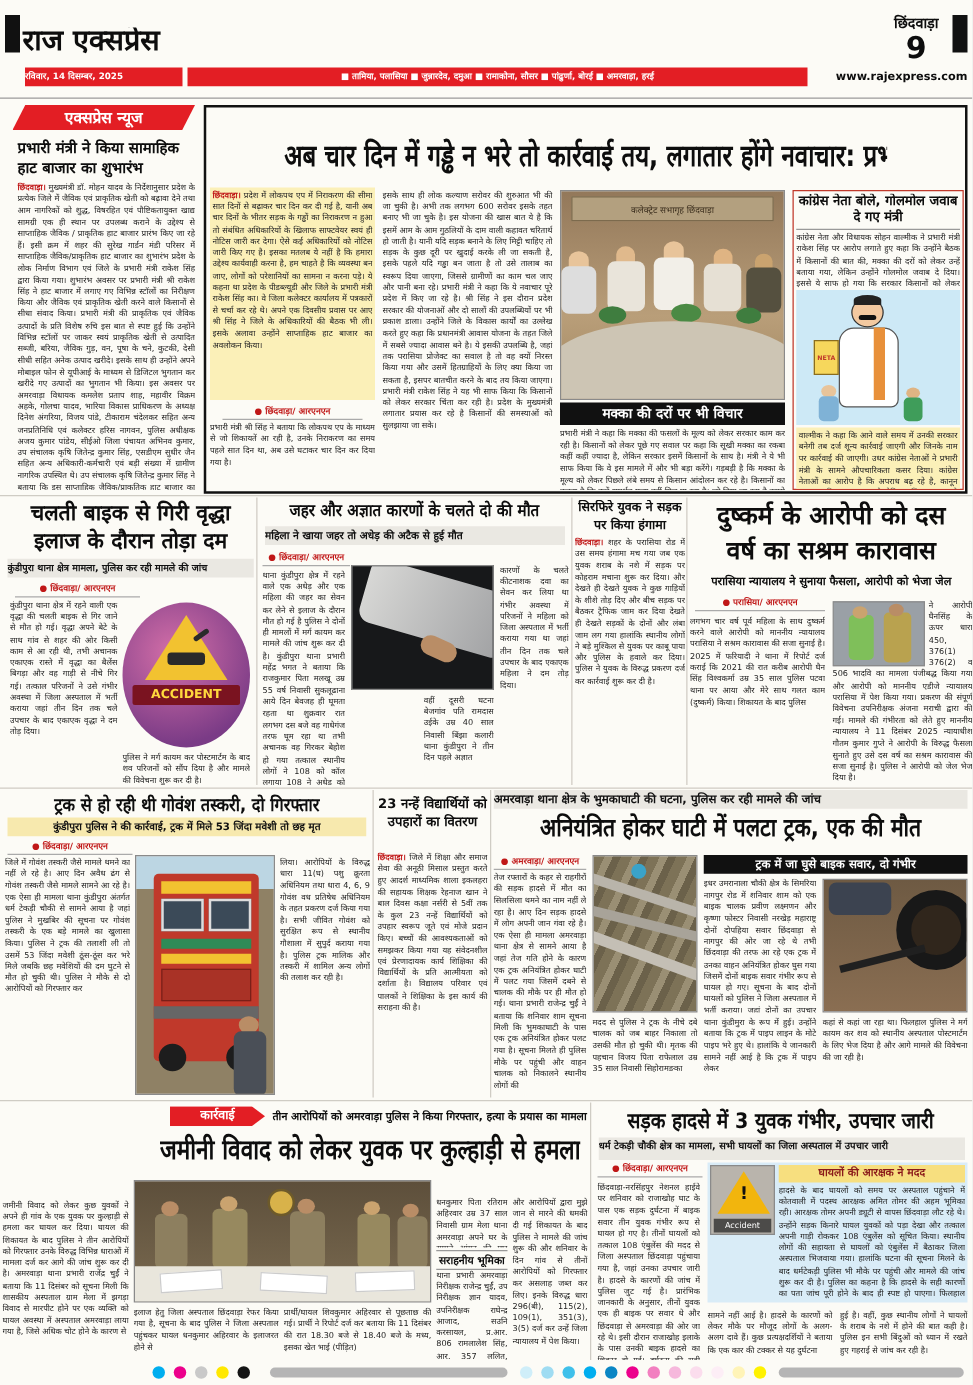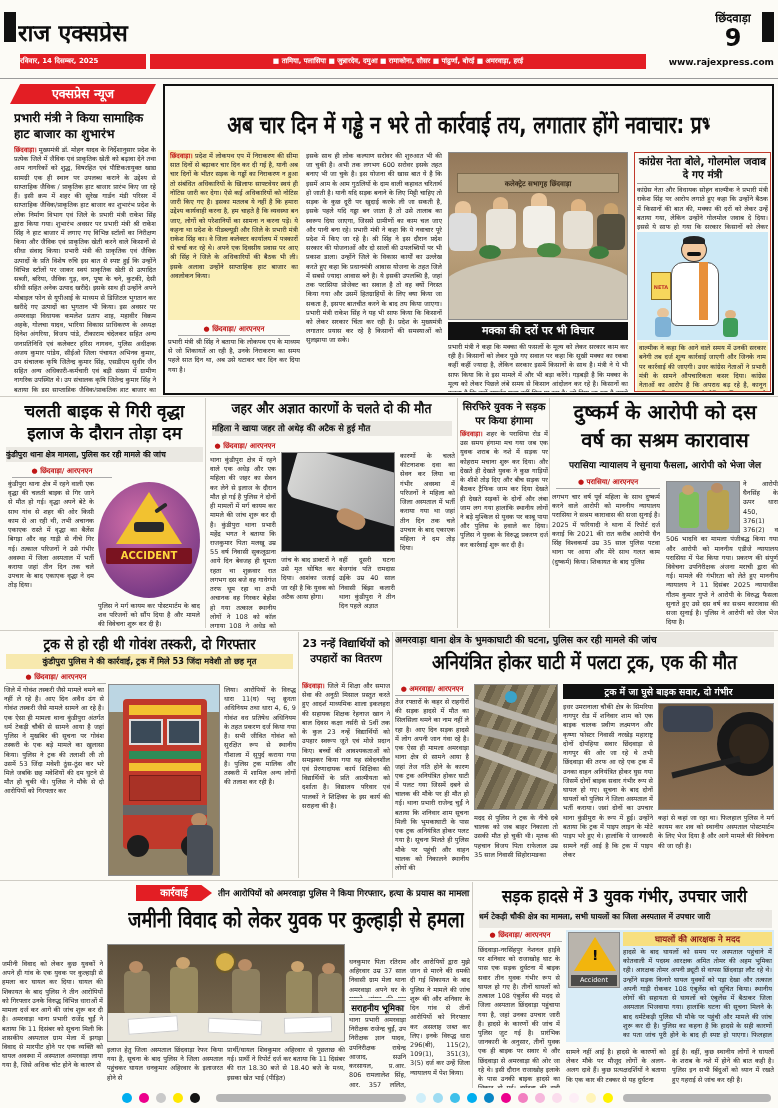--- a/index.html
+++ b/index.html
@@ -59,21 +59,21 @@
       <span class="dl">छिंदवाड़ा।</span>
       <span>प्रदेश में लोकपथ एप में निराकरण की सीमा सात दिनों से बढ़ाकर चार दिन कर दी गई है, यानी अब चार दिनों के भीतर सड़क के गड्ढों का निराकरण न हुआ तो संबंधित अधिकारियों के खिलाफ साफ्टवेयर स्वयं ही नोटिस जारी कर देगा। ऐसे कई अधिकारियों को नोटिस जारी किए गए है। इसका मतलब ये नहीं है कि हमारा उद्देश्य कार्यवाही करना है, हम चाहते है कि व्यवस्था बन जाए, लोगों को परेशानियों का सामना न करना पड़े। ये कहना था प्रदेश के पीडब्ल्यूडी और जिले के प्रभारी मंत्री राकेश सिंह का। वे जिला कलेक्टर कार्यालय में पत्रकारों से चर्चा कर रहे थे। अपने एक दिवसीय प्रवास पर आए श्री सिंह ने जिले के अधिकारियों की बैठक भी ली। इसके अलावा उन्होंने साप्ताहिक हाट बाजार का अवलोकन किया।</span>
     </div>
   </div>
   <div class="abs by" style="left:178px;top:324px;width:112px">● छिंदवाड़ा/ आरएनएन</div>
   <div class="abs bt" style="left:168px;top:338px;width:132px;height:54px">प्रभारी मंत्री श्री सिंह ने बताया कि लोकपथ एप के माध्यम से जो शिकायतें आ रही है, उनके निराकरण का समय पहले सात दिन था, अब उसे घटाकर चार दिन कर दिया गया है।</div>
 
   <div class="abs bt" style="left:306px;top:152px;width:136px;height:240px">इसके साथ ही लोक कल्याण सरोवर की शुरुआत भी की जा चुकी है। अभी तक लगभग 600 सरोवर इसके तहत बनाए भी जा चुके है। इस योजना की खास बात ये है कि इसमें आम के आम गुठलियों के दाम वाली कहावत चरितार्थ हो जाती है। यानी यदि सड़क बनाने के लिए मिट्टी चाहिए तो सड़क के कुछ दूरी पर खुदाई करके ली जा सकती है, इसके पहले यदि गड्ढा बन जाता है तो उसे तालाब का स्वरूप दिया जाएगा, जिससे ग्रामीणों का काम चल जाए और पानी बना रहे। प्रभारी मंत्री ने कहा कि ये नवाचार पूरे प्रदेश में किए जा रहे है। श्री सिंह ने इस दौरान प्रदेश सरकार की योजनाओं और दो सालों की उपलब्धियों पर भी प्रकाश डाला। उन्होंने जिले के विकास कार्यों का उल्लेख करते हुए कहा कि प्रधानमंत्री आवास योजना के तहत जिले में सबसे ज्यादा आवास बने है। ये इसकी उपलब्धि है, जहां तक परासिया प्रोजेक्ट का सवाल है तो वह क्यों निरस्त किया गया और उसमें हितग्राहियों के लिए क्या किया जा सकता है, इसपर बातचीत करने के बाद तय किया जाएगा। प्रभारी मंत्री राकेश सिंह ने यह भी साफ किया कि किसानों को लेकर सरकार चिंता कर रही है। प्रदेश के मुख्यमंत्री लगातार प्रयास कर रहे है किसानों की समस्याओं को सुलझाया जा सके।</div>
 
   <div class="photo" style="left:448px;top:152px;width:180px;height:168px;background:linear-gradient(#93785a,#b99e79 60%,#a08760)">
-    <div style="position:absolute;left:8px;top:20px;right:8px;height:20px;background:#b3a07f;border:1px solid #7c6a4d;color:#3a2d1c;font-size:7px;font-weight:bold;text-align:center;line-height:20px;white-space:nowrap;overflow:hidden">कलेक्ट्रेट सभागृह छिंदवाड़ा</div>
+    <div style="position:absolute;left:8px;top:4px;right:8px;height:20px;background:#b3a07f;border:1px solid #7c6a4d;color:#3a2d1c;font-size:7px;font-weight:normal;text-align:center;line-height:20px;white-space:nowrap;overflow:hidden">कलेक्ट्रेट सभागृह छिंदवाड़ा</div>
     <div style="position:absolute;left:6px;top:48px;width:16px;height:14px;border-radius:50% 50% 0 0;background:#e8c49a"></div>
     <div style="position:absolute;left:0px;top:60px;width:28px;height:38px;border-radius:6px;background:#ddd"></div>
     <div style="position:absolute;left:44px;top:44px;width:15px;height:13px;border-radius:50% 50% 0 0;background:#e0b98c"></div>
     <div style="position:absolute;left:37px;top:56px;width:30px;height:40px;border-radius:6px;background:#e9e4da"></div>
     <div style="position:absolute;left:82px;top:40px;width:16px;height:14px;border-radius:50% 50% 0 0;background:#e8c49a"></div>
     <div style="position:absolute;left:74px;top:53px;width:32px;height:42px;border-radius:6px;background:#f2efe8"></div>
     <div style="position:absolute;left:122px;top:46px;width:15px;height:13px;border-radius:50% 50% 0 0;background:#dfb483"></div>
     <div style="position:absolute;left:114px;top:58px;width:30px;height:38px;border-radius:6px;background:#e6e0d4"></div>
     <div style="position:absolute;left:155px;top:50px;width:14px;height:12px;border-radius:50% 50% 0 0;background:#caa36f"></div>
     <div style="position:absolute;left:148px;top:61px;width:28px;height:36px;border-radius:6px;background:#55503f"></div>
@@ -127,21 +127,20 @@
   <div class="abs bt" style="left:98px;top:602px;width:102px;height:26px">पुलिस ने मर्ग कायम कर पोस्टमार्टम के बाद शव परिजनों को सौंप दिया है और मामले की विवेचना शुरू कर दी है।</div>
 
   <div class="abs hl ctr nw cx90" style="left:208px;top:399px;width:247px;font-size:13.5px">जहर और अज्ञात कारणों के चलते दो की मौत</div>
   <div class="abs subgrey" style="left:212px;top:421px;width:240px;height:15px;font-size:8.4px;line-height:15px">महिला ने खाया जहर तो अधेड़ की अटैक से हुई मौत</div>
   <div class="abs by" style="left:210px;top:441px;width:70px">● छिंदवाड़ा/ आरएनएन</div>
   <div class="abs bt" style="left:210px;top:456px;width:66px;height:172px">थाना कुंडीपुरा क्षेत्र में रहने वाले एक अधेड़ और एक महिला की जहर का सेवन कर लेने से इलाज के दौरान मौत हो गई है पुलिस ने दोनों ही मामलों में मर्ग कायम कर मामले की जांच शुरू कर दी है। कुंडीपुरा थाना प्रभारी महेंद्र भगत ने बताया कि राजकुमार पिता मलखू उम्र 55 वर्ष निवासी सुकलूढाना आये दिन बेवजह ही घूमता रहता था शुक्रवार रात लगभग दस बजे वह गाधेगंज तरफ घूम रहा था तभी अचानक वह गिरकर बेहोश हो गया तत्काल स्थानीय लोगों ने 108 को कॉल लगाया 108 ने अधेड़ को जिला अस्पताल में भर्ती कराने लेकर पहुंचे जहां प्राथमिक</div>
   <div class="photo" style="left:281px;top:452px;width:114px;height:100px;background:#17181a">
     <div style="position:absolute;left:8px;top:8px;width:120px;height:52px;background:linear-gradient(100deg,#d8d8d6,#9fa0a2);transform:rotate(16deg);border-radius:10px"></div>
     <div style="position:absolute;left:54px;top:58px;width:30px;height:16px;background:#b98d66;border-radius:8px;transform:rotate(24deg)"></div>
   </div>
-  <div class="abs bt" style="left:281px;top:556px;width:54px;height:72px">जांच के बाद डाक्टरों ने उसे मृत घोषित कर दिया। आशंका जताई जा रही है कि युवक को अटैक आया होगा।</div>
   <div class="abs bt" style="left:339px;top:556px;width:56px;height:72px">वहीं दूसरी घटना बेजगांव पति रामदास उईके उम्र 40 साल निवासी बिंझा कलारी थाना कुंडीपुरा ने तीन दिन पहले अज्ञात</div>
   <div class="abs bt" style="left:400px;top:452px;width:55px;height:176px">कारणों के चलते कीटनाशक दवा का सेवन कर लिया था गंभीर अवस्था में परिजनों ने महिला को जिला अस्पताल में भर्ती कराया गया था जहां तीन दिन तक चले उपचार के बाद एकाएक महिला ने दम तोड़ दिया।</div>
 
   <div class="abs hl ctr pre" style="left:460px;top:400px;width:88px;font-size:10px;line-height:1.35">सिरफिरे युवक ने सड़क
 पर किया हंगामा</div>
   <div class="abs bt" style="left:460px;top:430px;width:88px;height:198px">
     <span class="dl">छिंदवाड़ा।</span>
     <span>शहर के परासिया रोड में उस समय हंगामा मच गया जब एक युवक शराब के नशे में सड़क पर कोहराम मचाना शुरू कर दिया। और देखते ही देखते युवक ने कुछ गाड़ियों के शीशे तोड़ दिए और बीच सड़क पर बैठकर ट्रैफिक जाम कर दिया देखते ही देखते सड़कों के दोनों और लंबा जाम लग गया हालांकि स्थानीय लोगों ने बड़े मुश्किल से युवक पर काबू पाया और पुलिस के हवाले कर दिया। पुलिस ने युवक के विरुद्ध प्रकरण दर्ज कर कार्रवाई शुरू कर दी है।</span>
   </div>
 

